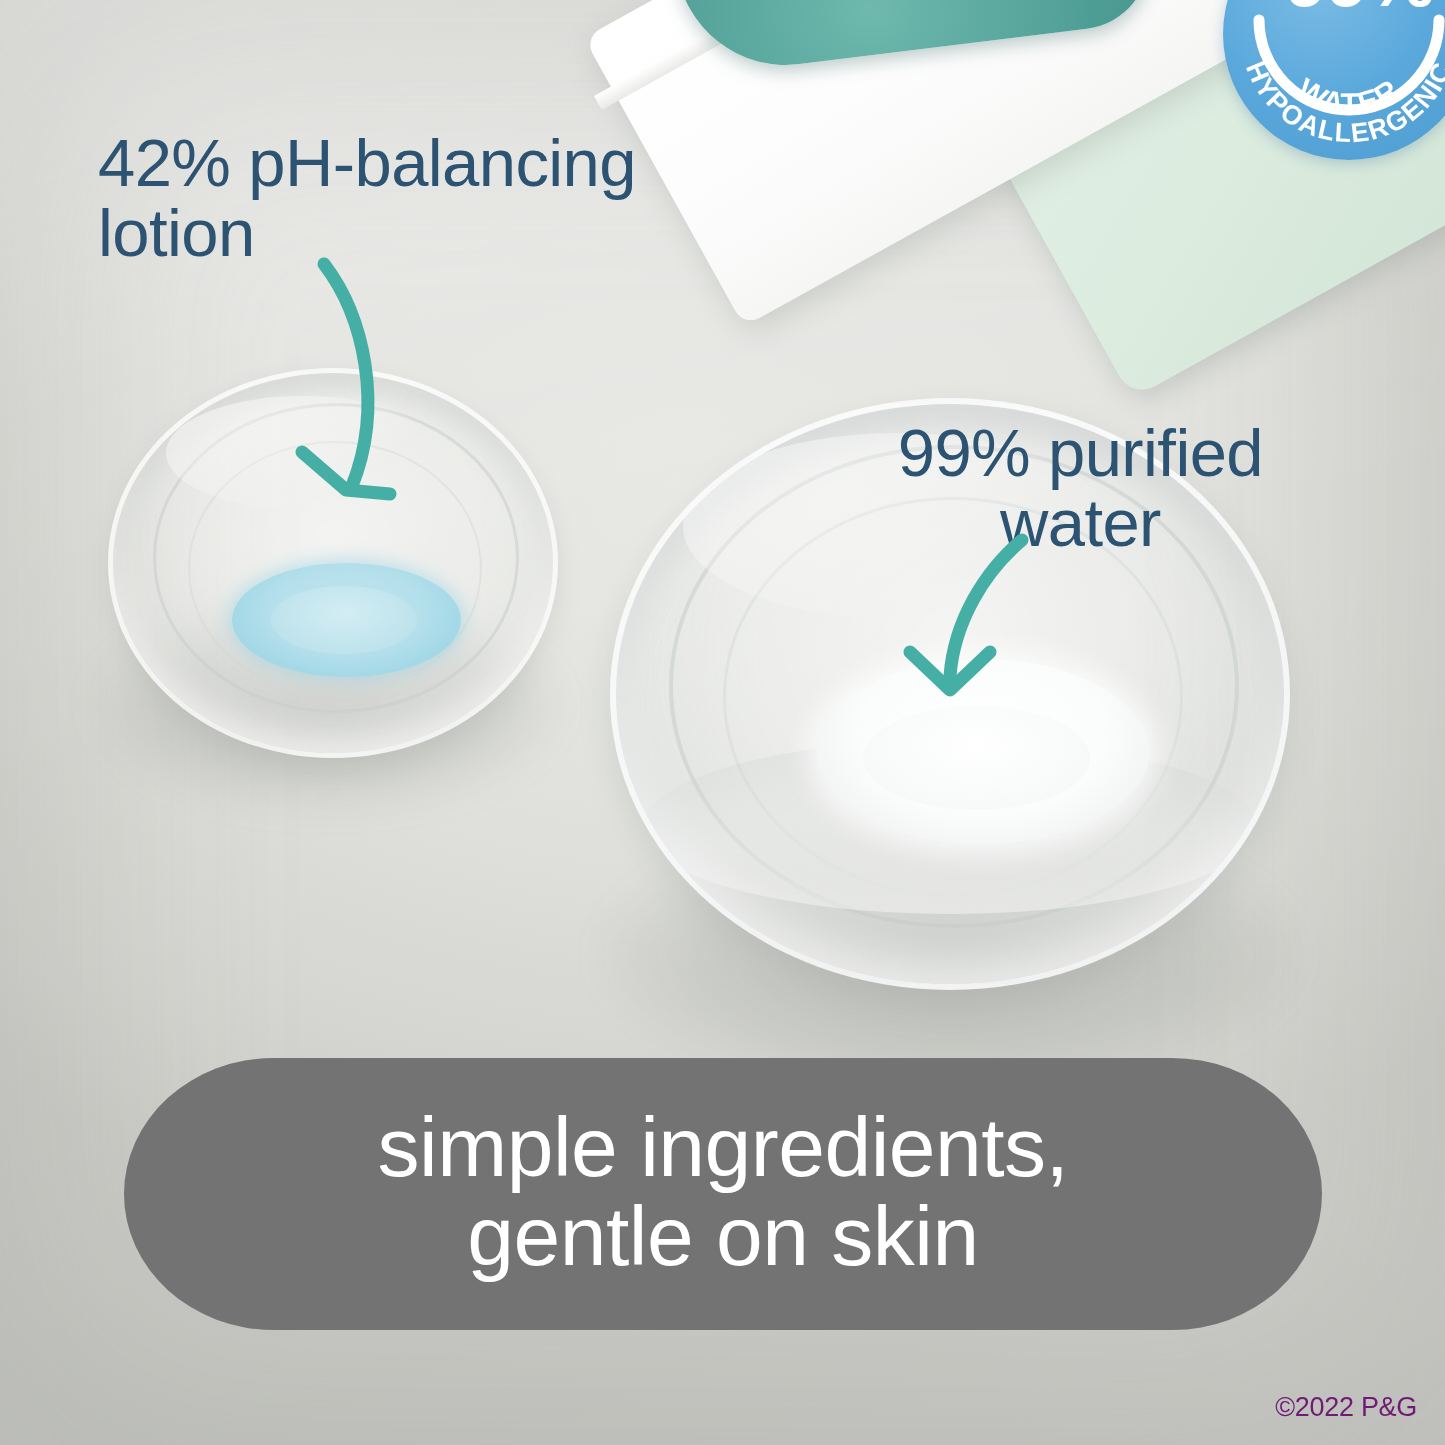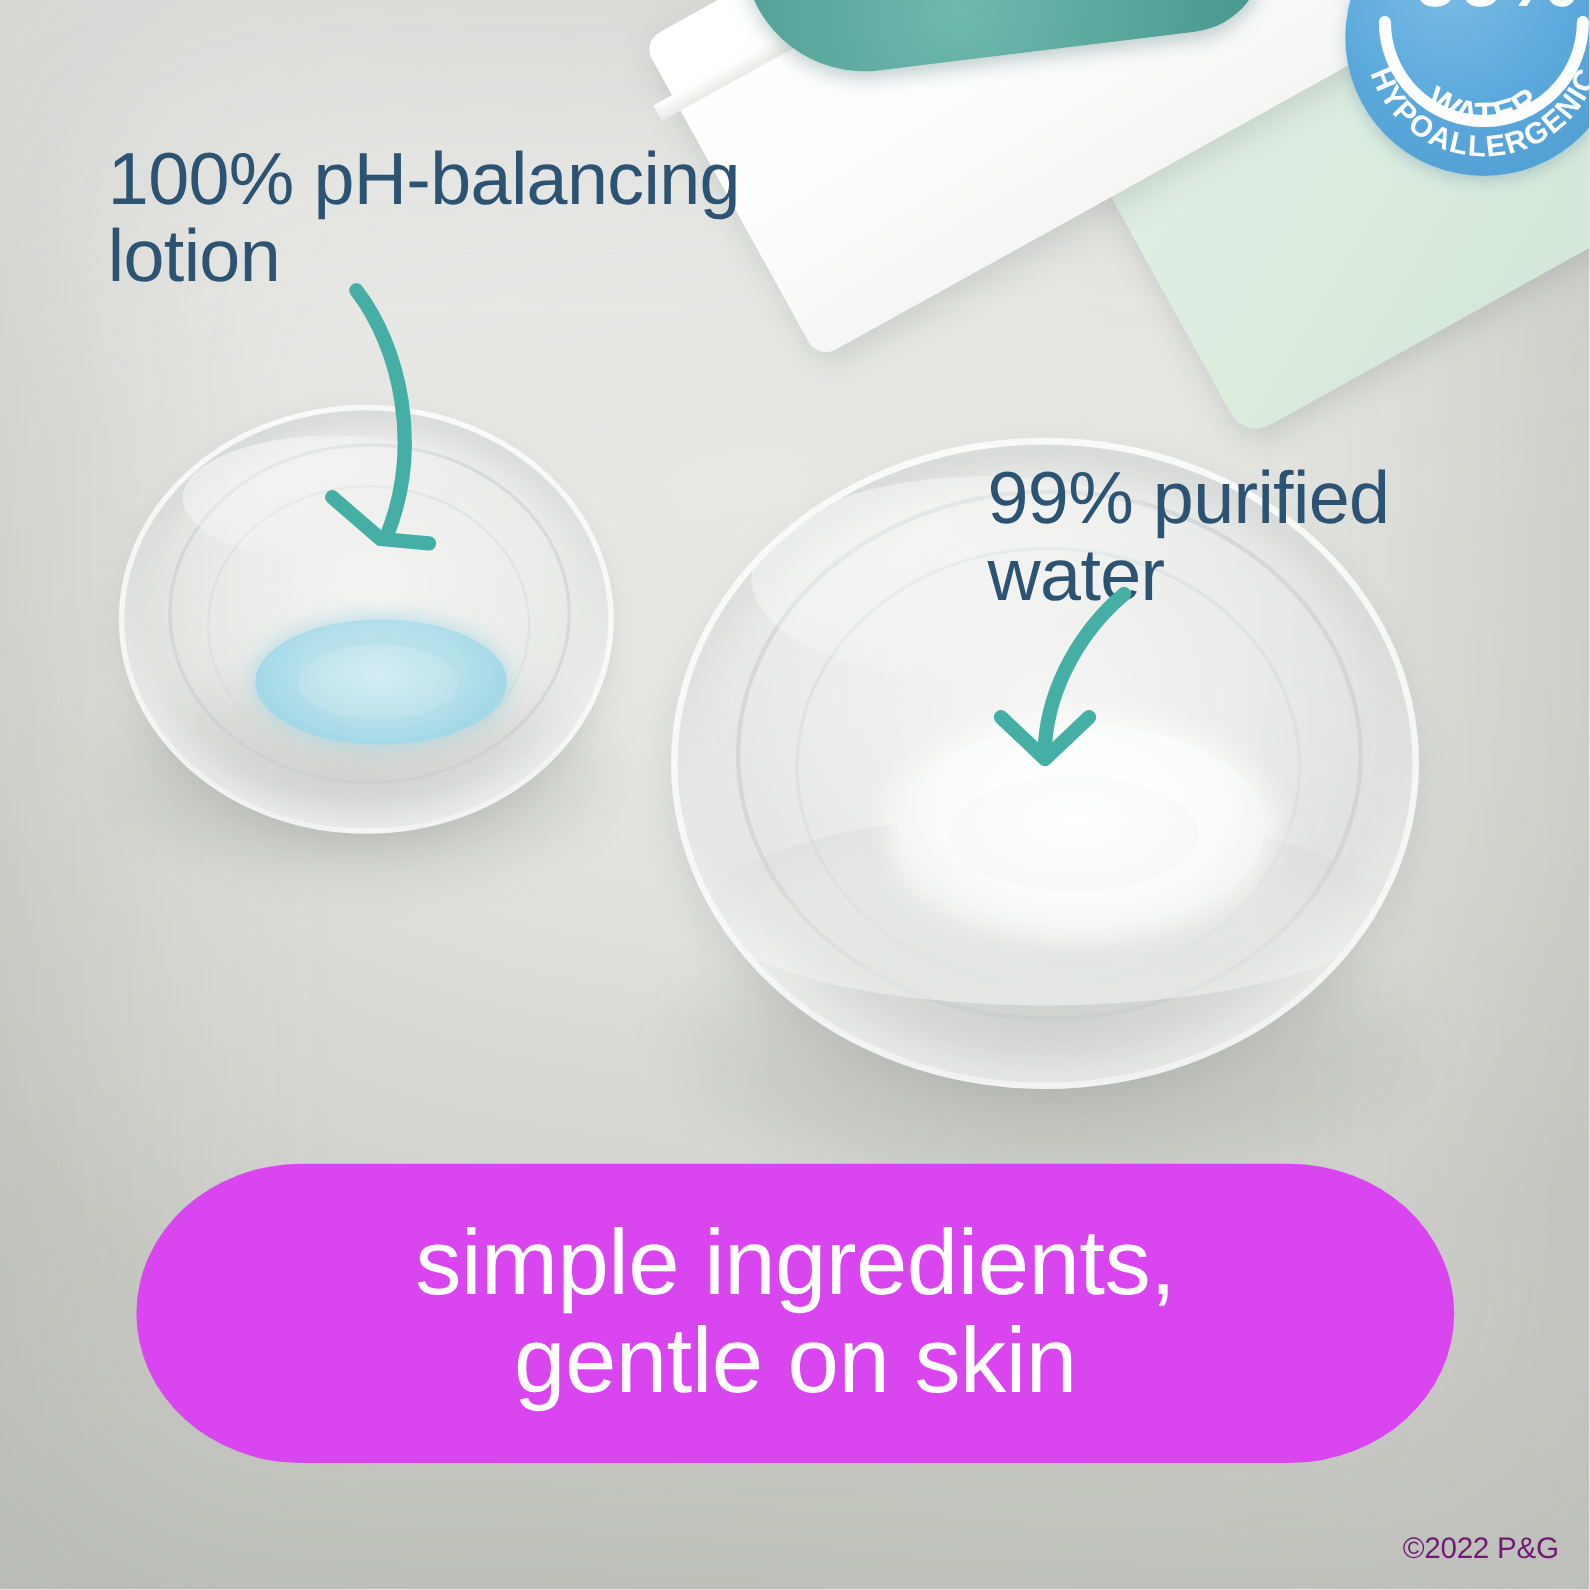--- a/index.html
+++ b/index.html
@@ -197,33 +197,33 @@
   
   .anno {
     position: absolute;
     color: #2d5373;
     font-weight: 400;
     line-height: 1.04;
     letter-spacing: -0.6px;
     white-space: pre-line;
   }
   #label-lotion { left: 98px; top: 128px; font-size: 67px; }
-  #label-water  { right: 182px; top: 418px; font-size: 67px; text-align: left; }
+  #label-water  { right: 182px; top: 418px; font-size: 67px; text-align: center; }
 
   
   .arrow-svg { position: absolute; overflow: visible; }
   #arrow-lotion { left: 280px; top: 246px; width: 200px; height: 290px; }
   #arrow-water  { left: 880px; top: 530px; width: 200px; height: 180px; }
 
   
   #banner {
     position: absolute;
     left: 124px; top: 1058px;
     width: 1198px; height: 272px;
-    background: #d946ef;
+    background: #737373;
     border-radius: 150px / 136px;
     display: flex;
     align-items: center;
     justify-content: center;
   }
   #banner-text {
     color: #ffffff;
     font-size: 84px;
     font-weight: 400;
     line-height: 1.06;
@@ -289,21 +289,21 @@
   <div class="bowl-shadow" id="bowl-large-shadow"></div>
   <div class="bowl" id="bowl-large">
     <div class="rim-in"></div>
     <div class="rim-in2"></div>
     <div class="glass-band"></div>
     <div class="water"></div>
     <div class="water-core"></div>
     <div class="glass-hl"></div>
   </div>
 
-  <div class="anno" id="label-lotion">100% pH-balancing
+  <div class="anno" id="label-lotion">42% pH-balancing
 lotion</div>
 
   <svg class="arrow-svg" id="arrow-lotion" viewBox="0 0 200 290">
     <path d="M 44 18 C 84 70, 104 160, 72 240" fill="none" stroke="#45afa5" stroke-width="13" stroke-linecap="round"></path>
     <path d="M 22 206 L 66 244 L 110 248" fill="none" stroke="#45afa5" stroke-width="13" stroke-linecap="round" stroke-linejoin="round"></path>
   </svg>
 
   <div class="anno" id="label-water">99% purified
 water</div>
 

